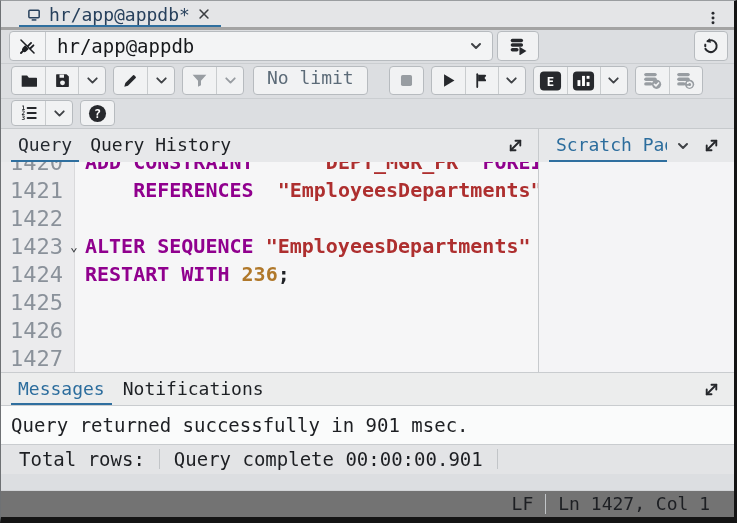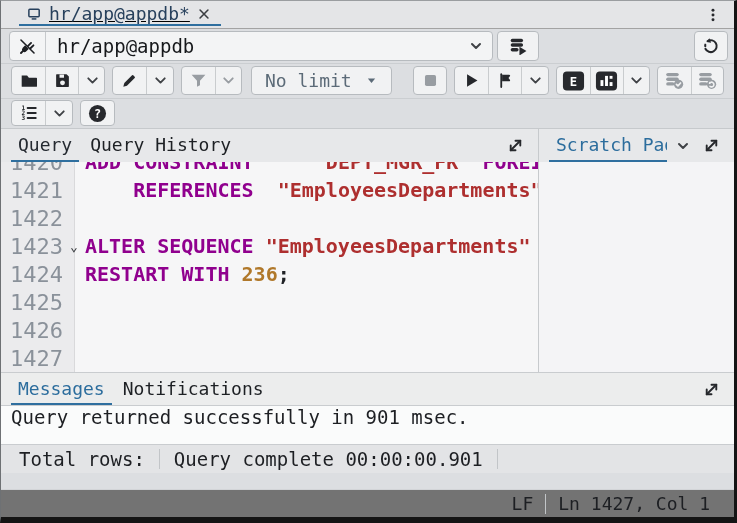--- a/index.html
+++ b/index.html
@@ -7,22 +7,22 @@
   body { font-family:"DejaVu Sans Mono", monospace; background:#000; }
   .app {
     width:737px; height:523px;
     border-top:1px solid #9a9da0; border-left:1px solid #6e7174;
     border-right:3px solid #141414; border-bottom:6px solid #141414;
     background:#dcdee1; display:flex; flex-direction:column; overflow:hidden;
   }
   svg { display:block; }
 
   
-  .tabbar { height:30px; background:#e4e5e7; border-bottom:1px solid #a3a3a3;
-            display:flex; align-items:center;text-decoration:underline; }
+  .tabbar { height:30px; background:#e4e5e7; border-bottom:3px solid #a3a3a3;
+            display:flex; align-items:flex-end; }
   .qt-tab { display:flex; align-items:center; gap:7px; padding:0 10px 0 8px;
             margin-left:18px; border-bottom:2px solid #2f6f9f; cursor:pointer; }
   .qt-tab-title { font-size:18px; color:#27405c; white-space:nowrap; }
   .qt-close { color:#3a3d41; display:flex; align-items:center; }
   .kebab { margin-left:auto; display:flex; align-items:center; padding:0 14px; color:#27292d; }
 
   
   .connbar { height:36px; background:#dcdee1; border-bottom:1px solid #cbced1;
              display:flex; align-items:center; padding:0 6px 0 8px; gap:4px; }
   .conn-combo { width:484px; height:30px; background:#f3f4f5; border:1px solid #b7bbbf;
@@ -44,21 +44,21 @@
               border:1px solid #b7bbbf; border-radius:4px; overflow:hidden; }
   .toolbar2 .tb-group { height:26px; }
   .tb-btn { display:flex; align-items:center; justify-content:center; min-width:33px;
             color:#26282c; cursor:pointer; border-left:1px solid #c9ccce; padding:0 2px; }
   .tb-btn:first-child { border-left:none; }
   .tb-btn.chev { min-width:27px; color:#3f4246; }
   .tb-btn.disabled { color:#989da2; cursor:default; }
   .gap-before { margin-left:14px; }
   .limit-select { height:29px; background:#f1f2f3; border:1px solid #b7bbbf; border-radius:4px;
                   display:flex; align-items:center; gap:13px; padding:0 13px; cursor:pointer;
-                  color:#5c6b78; margin-left:2px; }
+                  color:#5c6b78; margin-left:2px;flex-direction:column; }
   .limit-label { font-size:18px; white-space:nowrap; }
 
   
   .main { height:245px; display:flex; background:#e7e8ea; }
   .query-panel { width:537px; display:flex; flex-direction:column; }
   .scratch-panel { flex:1; display:flex; flex-direction:column; border-left:1px solid #c7cacd; }
   .panel-tabs { height:33px; display:flex; align-items:stretch; padding:0 10px; gap:4px;
                 background:#e7e8ea; }
   .ptab { display:flex; align-items:center; padding:0 7px; font-size:18px; color:#1d2024;
           border-bottom:2px solid transparent; cursor:pointer; white-space:nowrap; }
@@ -80,21 +80,21 @@
   .code { white-space:pre; font-size:20px; font-weight:bold; flex:none; }
   .tok-kw { color:#90008e; }
   .tok-str { color:#ae2f2f; }
   .tok-num { color:#b0782a; }
   .tok-pln { color:#202226; }
   .scratch-body { flex:1; background:#f4f4f6; }
 
   
   .outtabs { height:36px; background:#eceded; border-top:1px solid #c9cccf; border-bottom:1px solid #c9cccf;
              display:flex; align-items:stretch; padding:0 10px; gap:4px; }
-  .msgarea { height:40px; background:#fafbfb; display:flex; align-items:flex-start; padding:0 10px; }
+  .msgarea { height:40px; background:#fafbfb; display:flex; align-items:center; padding:0 10px; }
   .msg-text { font-size:19px; color:#1d1f23; white-space:nowrap; }
 
   
   .status1 { height:31px; background:#e3e4e6; border-top:1px solid #c9cccf;
              display:flex; align-items:center; }
   .status2 { height:29px; background:#737373; border-top:1px solid #d2d4d7;
              display:flex; align-items:center; justify-content:flex-end; padding-right:12px;margin-top:16px; }
   .st-cell { font-size:19px; color:#1d1f23; white-space:nowrap; }
   .st-pad1 { padding:0 14px 0 18px; }
   .st-pad2 { padding:0 14px; }

